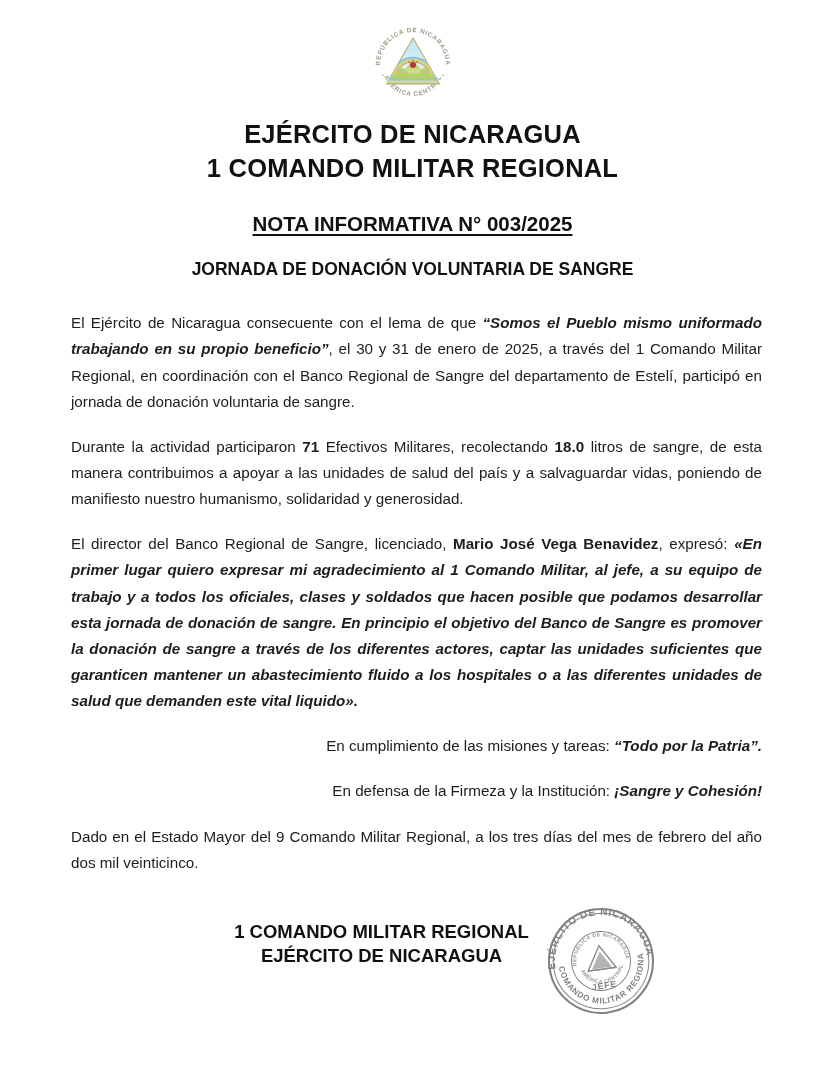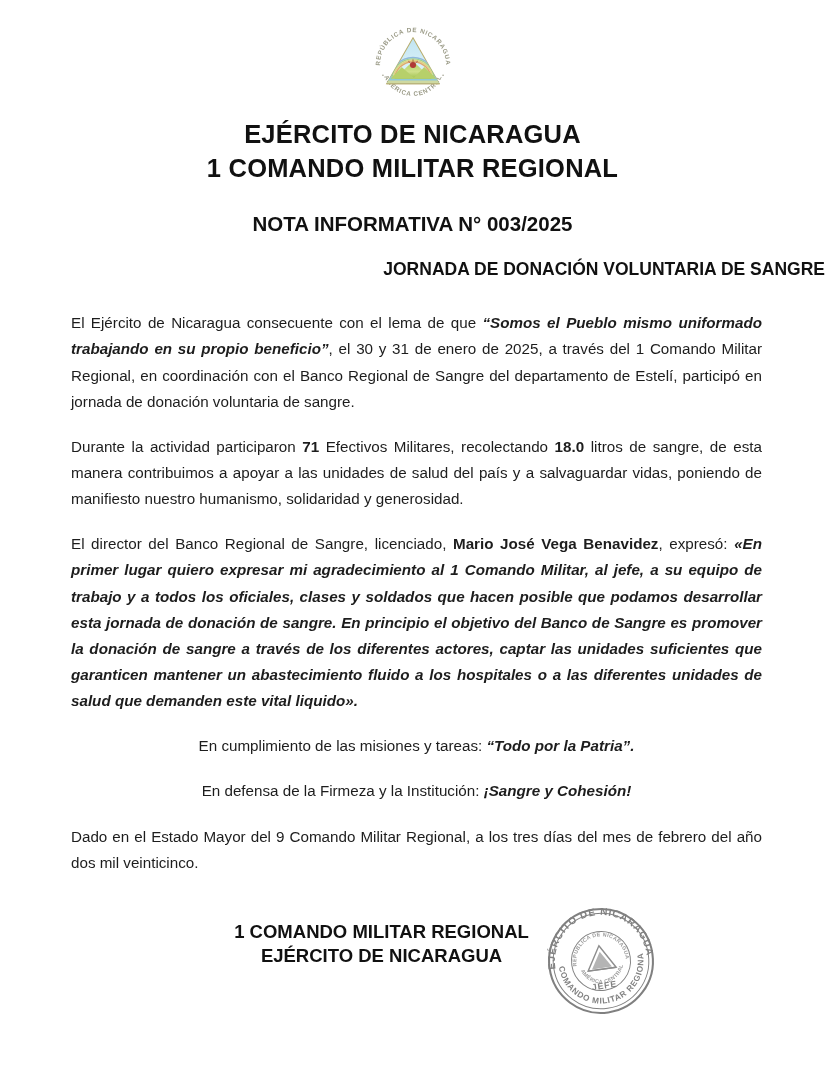--- a/index.html
+++ b/index.html
@@ -45,46 +45,47 @@
     color: #111111;
   }
   .doc-number {
     margin-top: 27px;
     font-size: 20.5px;
     font-weight: bold;
     text-align: center;
     color: #111111;
   }
   .doc-number span {
+    text-decoration: underline;
     text-underline-offset: 3px;
   }
   .doc-subject {
     margin-top: 23px;
     font-size: 17.5px;
     font-weight: bold;
-    text-align: right;
+    text-align: center;
     color: #111111;
   }
 
   
   .body-block {
     margin: 4px auto;
     padding-left: 71px;
     padding-right: 63px;
     margin-top: 30px;
   }
   p.para {
     margin: 0 0 19px 0;
     font-size: 15.2px;
     line-height: 1.72;
     text-align: justify;
     color: #1d1d1d;
   }
   p.para.left {
-    text-align: center;
+    text-align: right;
   }
   p.para.last {
     margin-bottom: 0;
   }
   .b { font-weight: bold; }
   .bi { font-weight: bold; font-style: italic; }
 
   
   .signature-area {
     position: relative;

